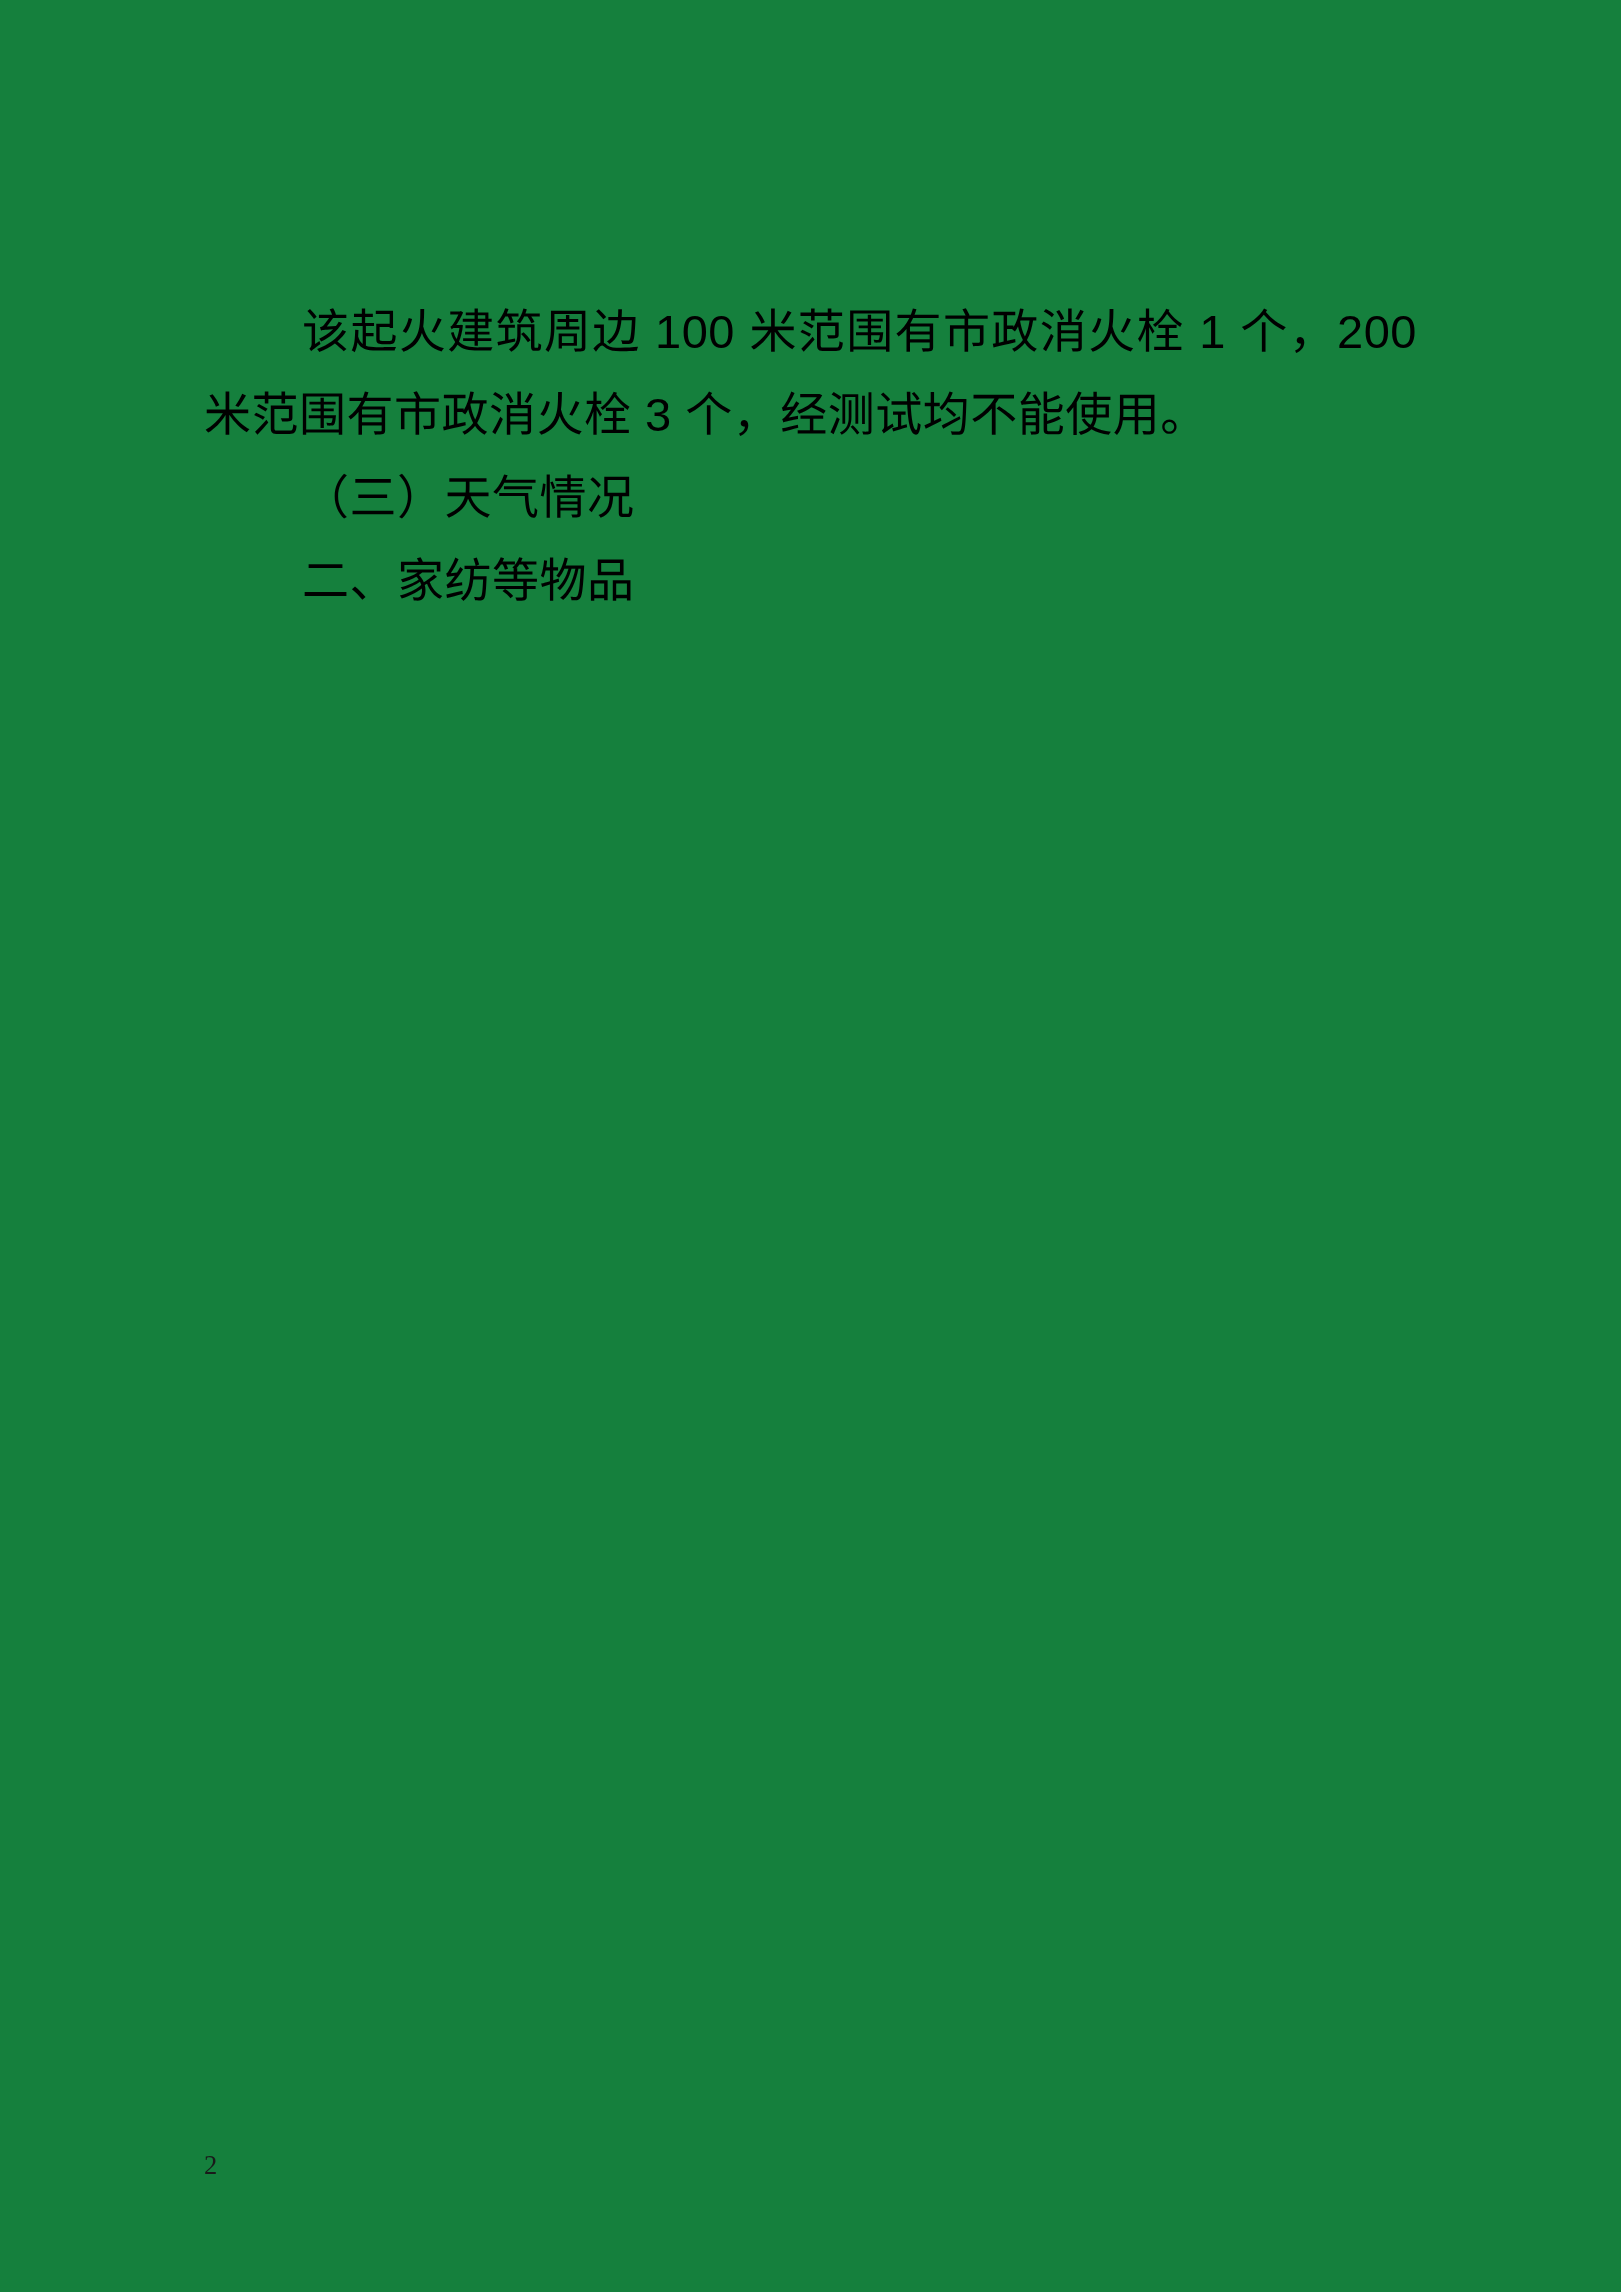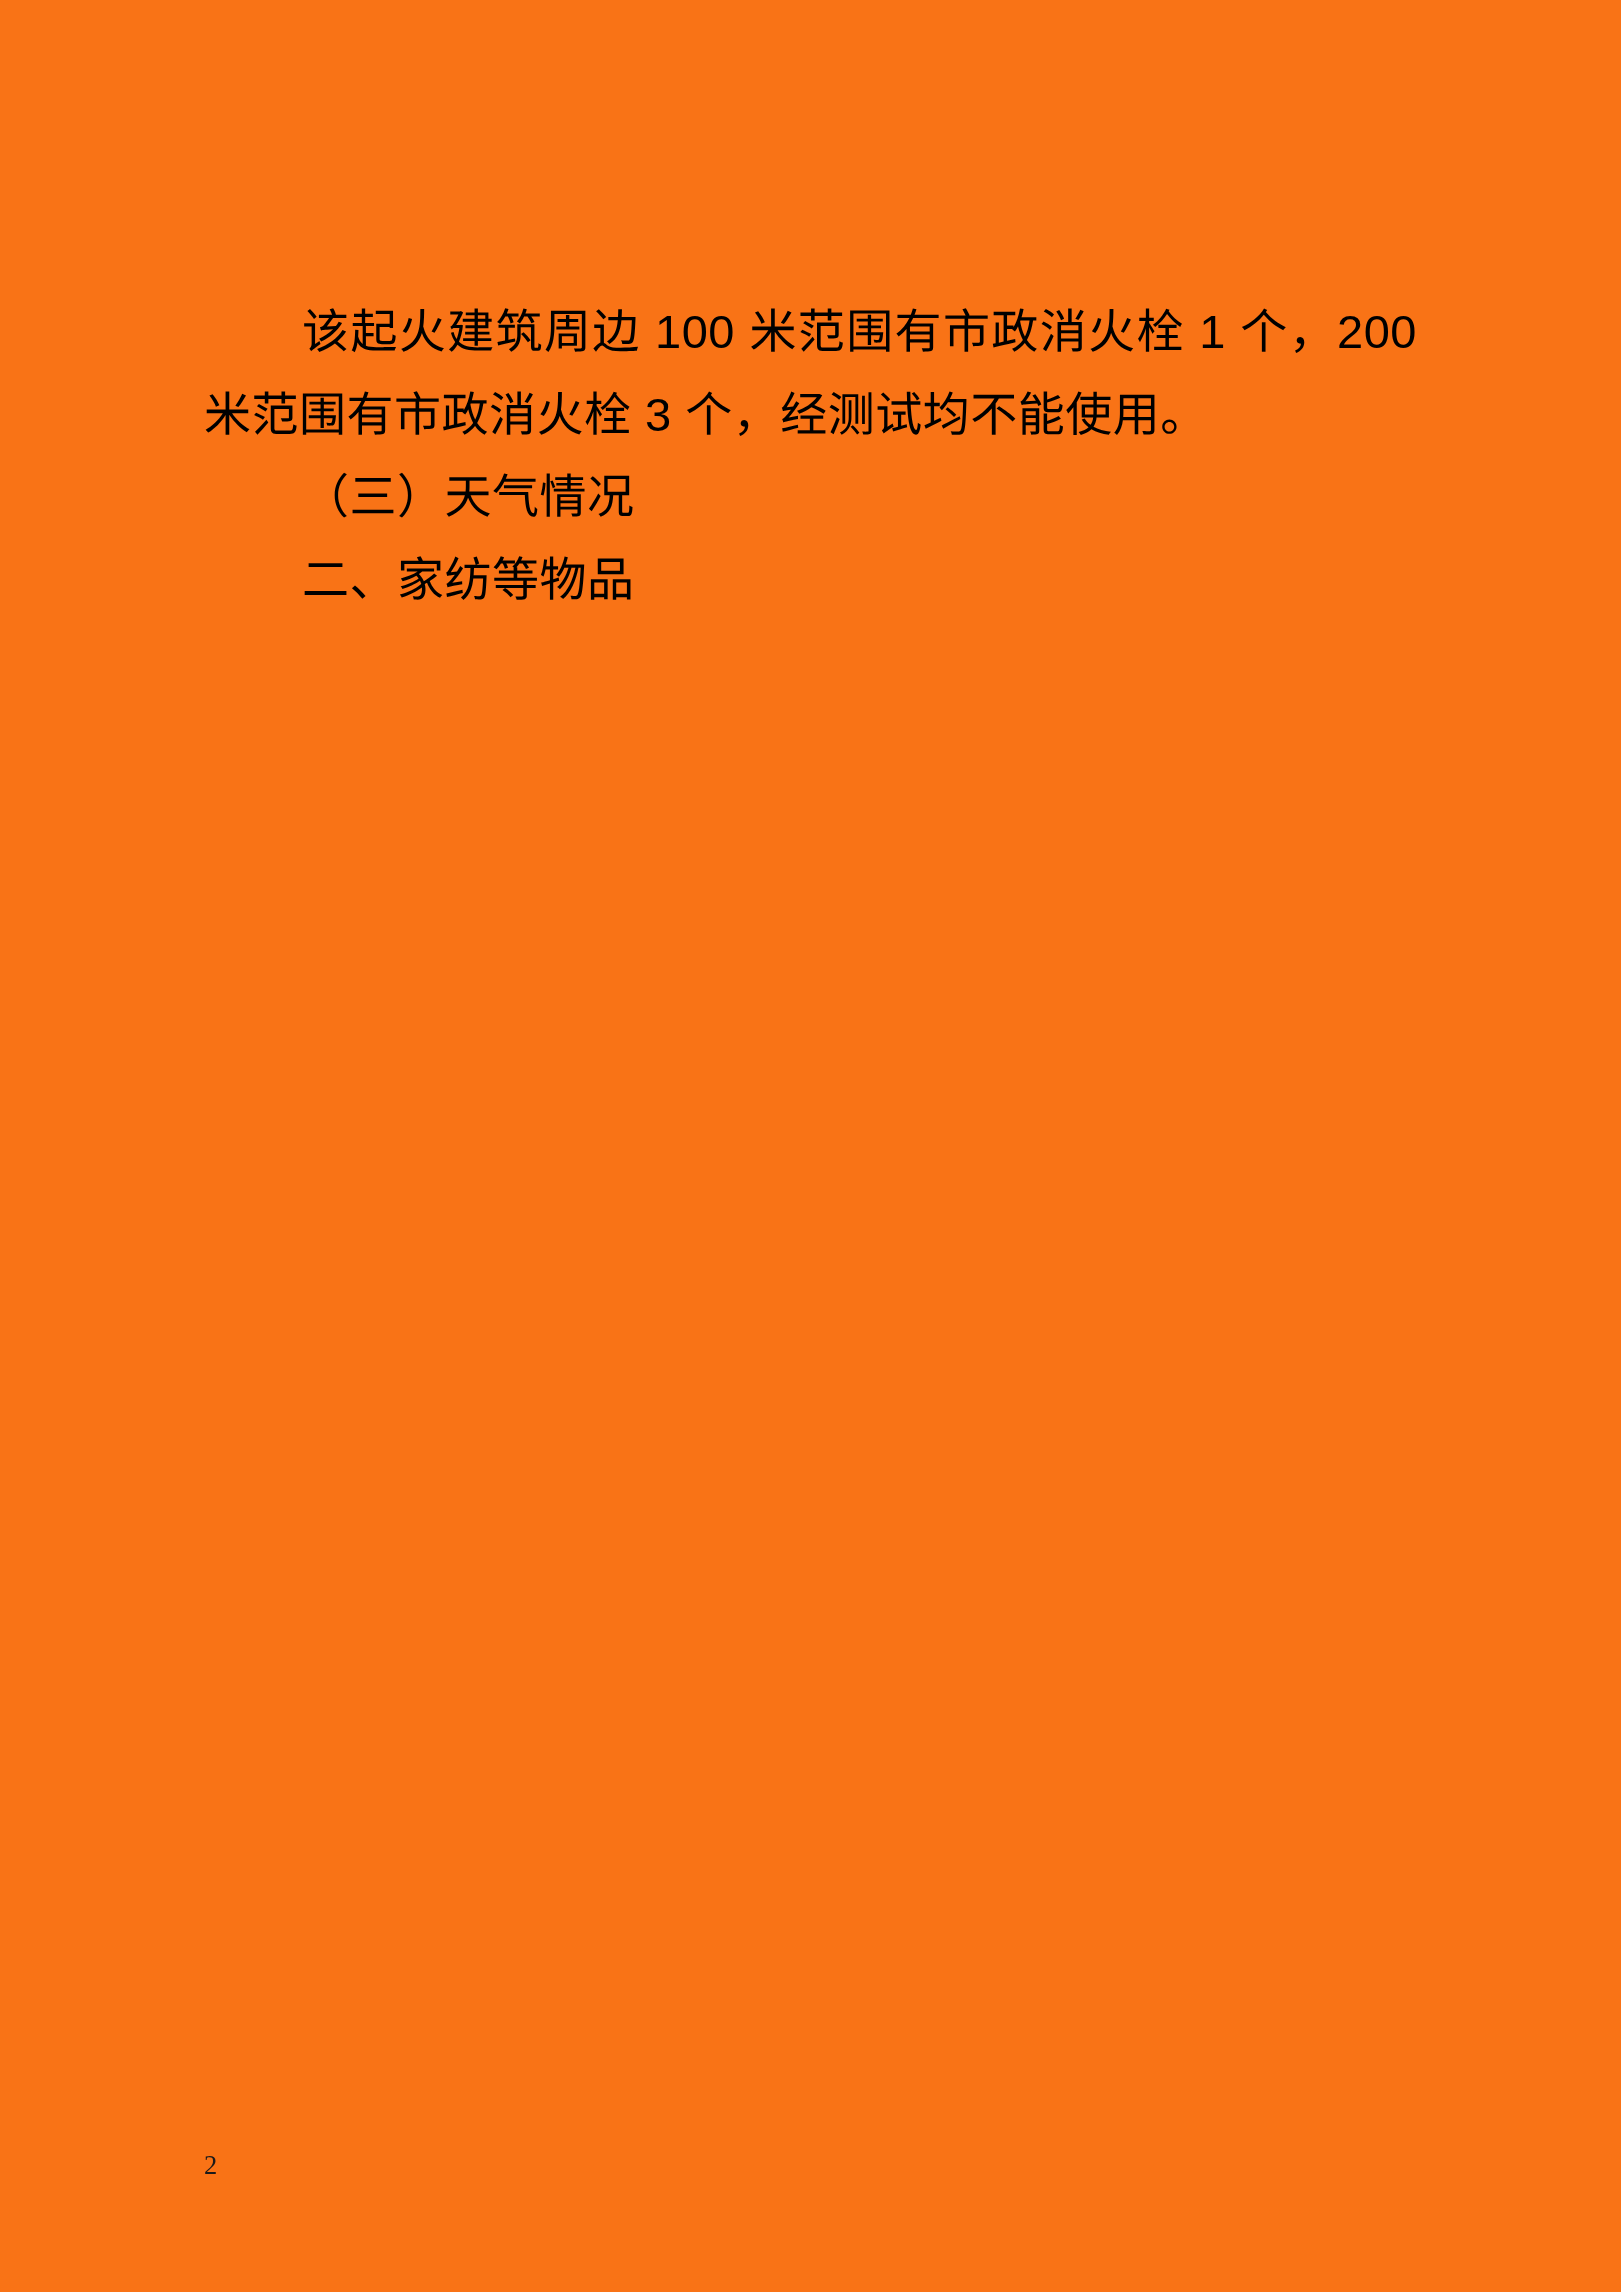--- a/index.html
+++ b/index.html
@@ -10,21 +10,21 @@
   }
   body {
     font-family: "Liberation Sans", "DejaVu Sans", sans-serif;
     color: #000000;
   }
 
   .page {
     position: relative;
     width: 1621px;
     height: 2293px;
-    background: #f97316;
+    background: #15803d;
     margin: 0 auto;
     overflow: hidden;
     box-sizing: border-box;
   }
 
   
   .doc-body {
     position: absolute;
     left: 204px;
     top: 290px;
@@ -46,21 +46,20 @@
   }
 
   
   .para.indent,
   .heading {
     text-indent: 98px;
   }
 
   .heading {
     text-align: left;
-    font-family: Liberation Serif, serif;
   }
 
   .page-number {
     position: absolute;
     left: 204px;
     top: 2152px;
     font-family: "Liberation Serif", "DejaVu Serif", serif;
     font-size: 26.5px;
     line-height: 1;
     color: #1a1a1a;

